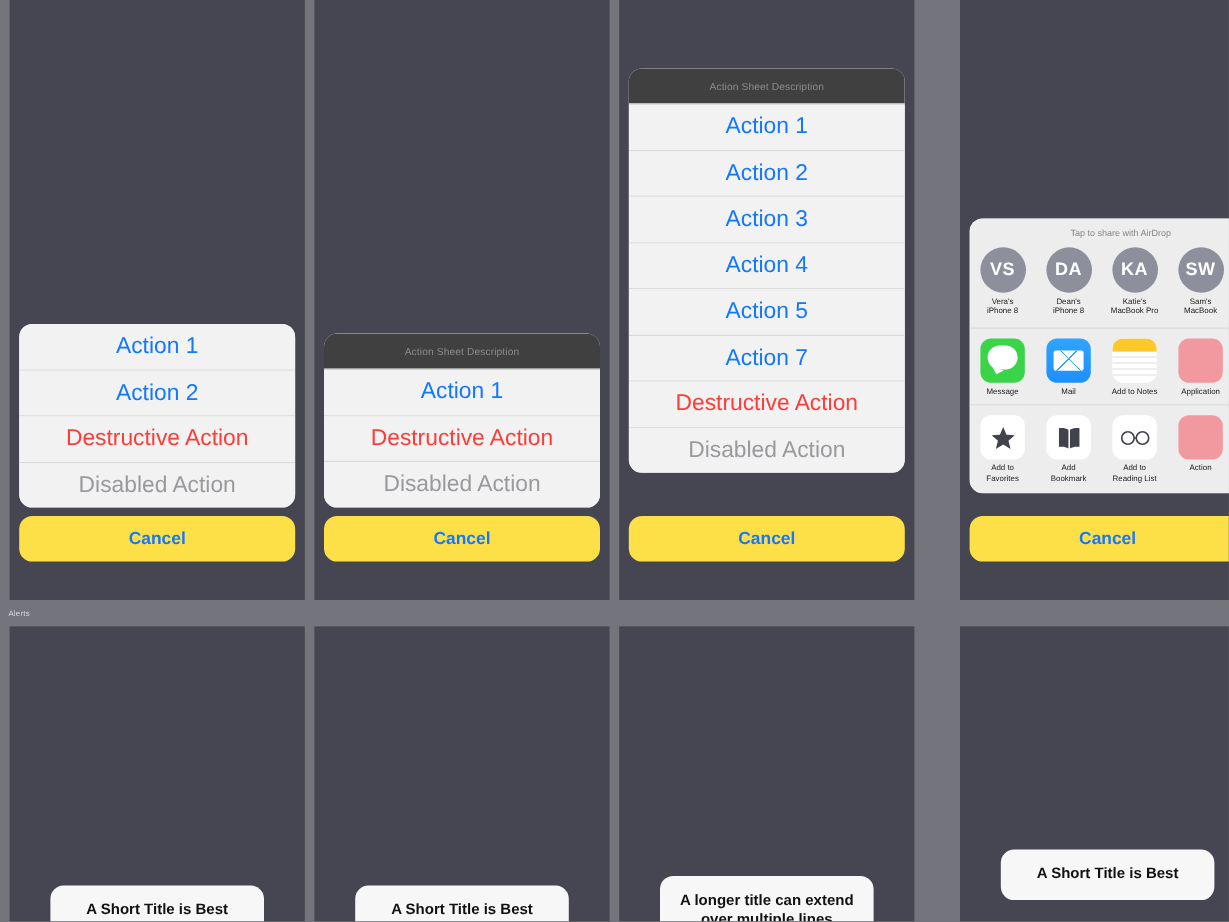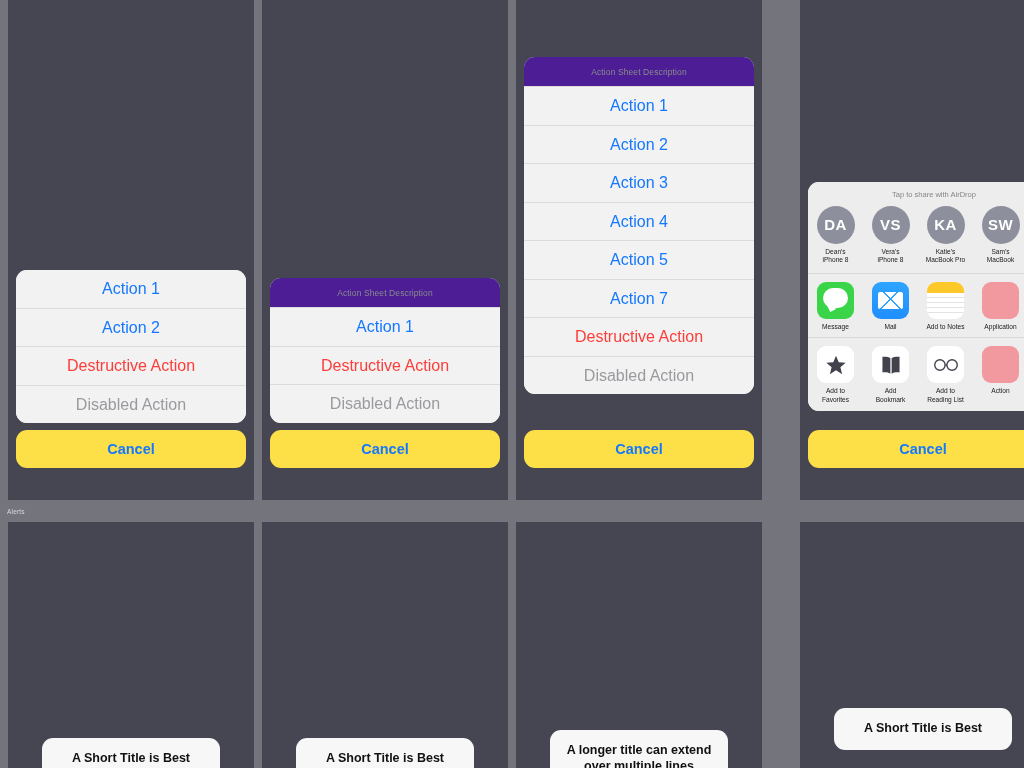--- a/index.html
+++ b/index.html
@@ -35,28 +35,28 @@
   
   .sheet{
     position:absolute;left:8px;right:8px;
     background:#f0f0f0;
     border-radius:11px;
     overflow:hidden;
   }
   .sheet-desc{
     font-size:8.5px;color:#8b8b8e;text-align:center;
     padding:10px 6px 9px;
-    background:#4c1d95;
+    background:#404040;
     border-bottom:.5px solid #dcdcdc;
     letter-spacing:.1px;
   }
   .sheet-row{
     height:37.5px;line-height:37.5px;
     text-align:center;
-    font-size:16px;
+    font-size:19px;
     color:#1478ff;
     background:#f2f2f2;
     border-bottom:.5px solid #dbdbdb;
   }
   .sheet-row:last-child{border-bottom:none;}
   .sheet-row.destructive{color:#fc3d39;}
   .sheet-row.disabled{color:#9a9a9e;}
 
   .cancel-btn{
     position:absolute;left:8px;right:8px;
@@ -213,27 +213,27 @@
     </div>
     <div class="cancel-btn" style="top:430px;">Cancel</div>
   </div>
 
   <div class="phone row1 c4">
     <div class="share" style="top:182px;">
       <div class="share-hdr">Tap to share with AirDrop</div>
 
       <div class="ad-row">
         <div class="ad-item">
+          <div class="ad-circle">VS</div>
+          <div class="ad-label">Vera's</div>
+          <div class="ad-label">iPhone 8</div>
+        </div>
+        <div class="ad-item">
           <div class="ad-circle">DA</div>
           <div class="ad-label">Dean's</div>
-          <div class="ad-label">iPhone 8</div>
-        </div>
-        <div class="ad-item">
-          <div class="ad-circle">VS</div>
-          <div class="ad-label">Vera's</div>
           <div class="ad-label">iPhone 8</div>
         </div>
         <div class="ad-item">
           <div class="ad-circle">KA</div>
           <div class="ad-label">Katie's</div>
           <div class="ad-label">MacBook Pro</div>
         </div>
         <div class="ad-item">
           <div class="ad-circle">SW</div>
           <div class="ad-label">Sam's</div>

